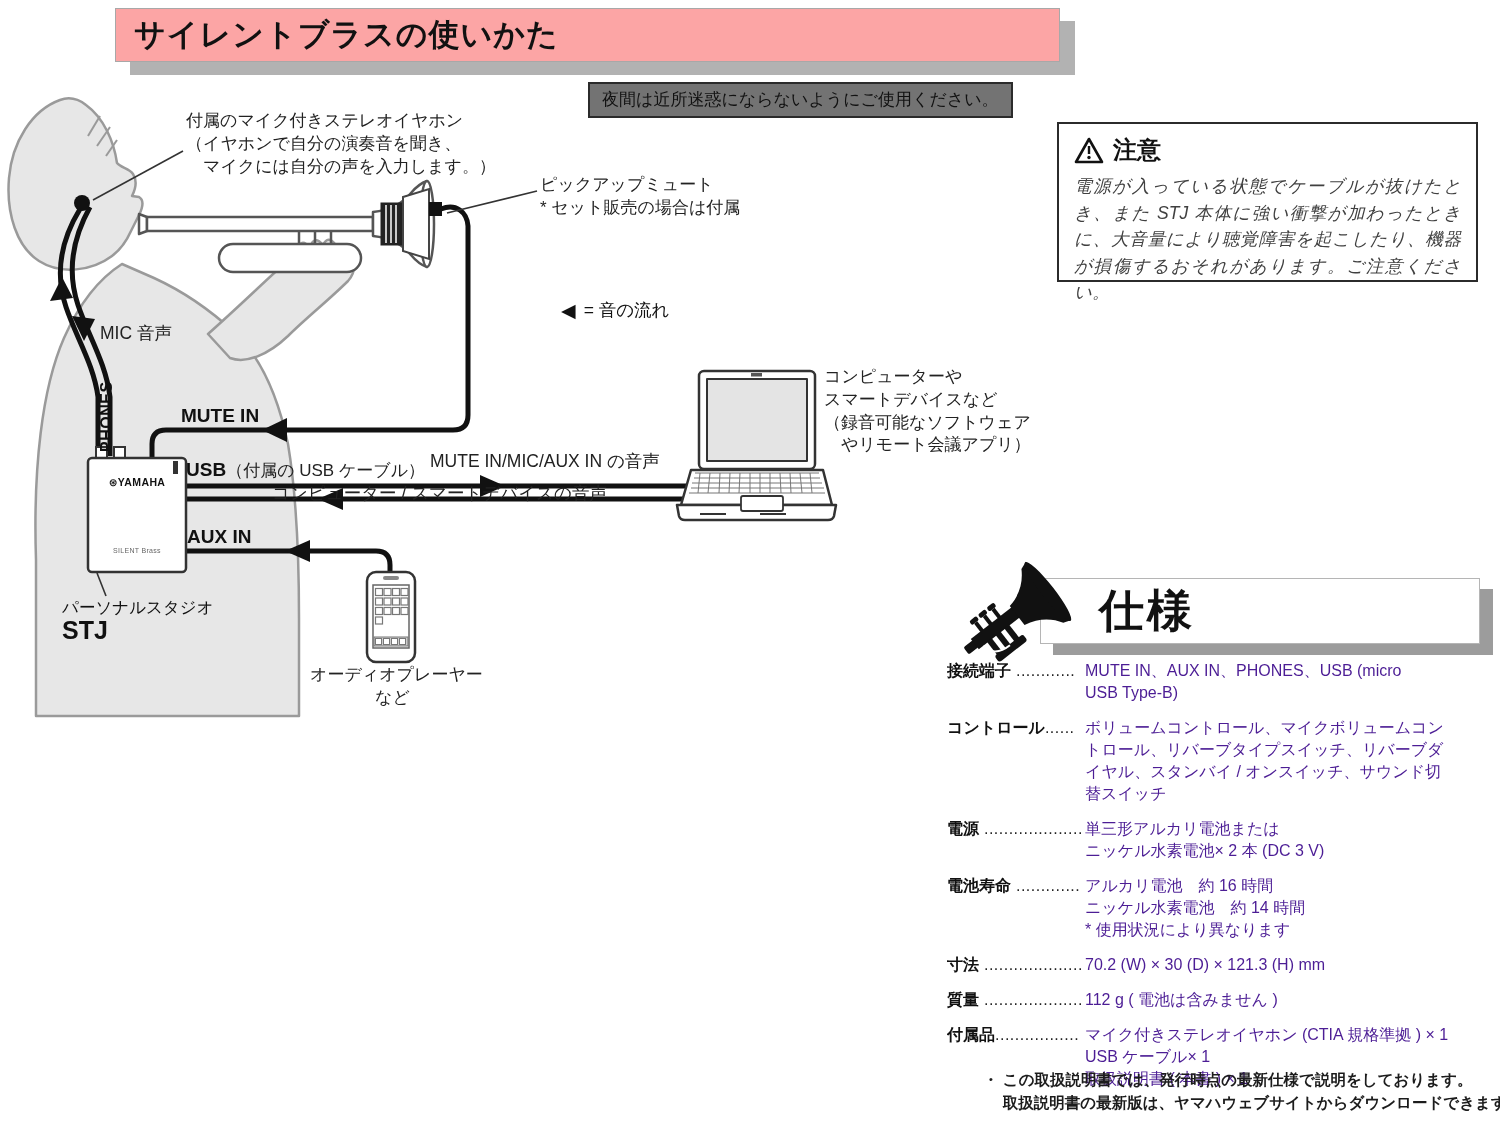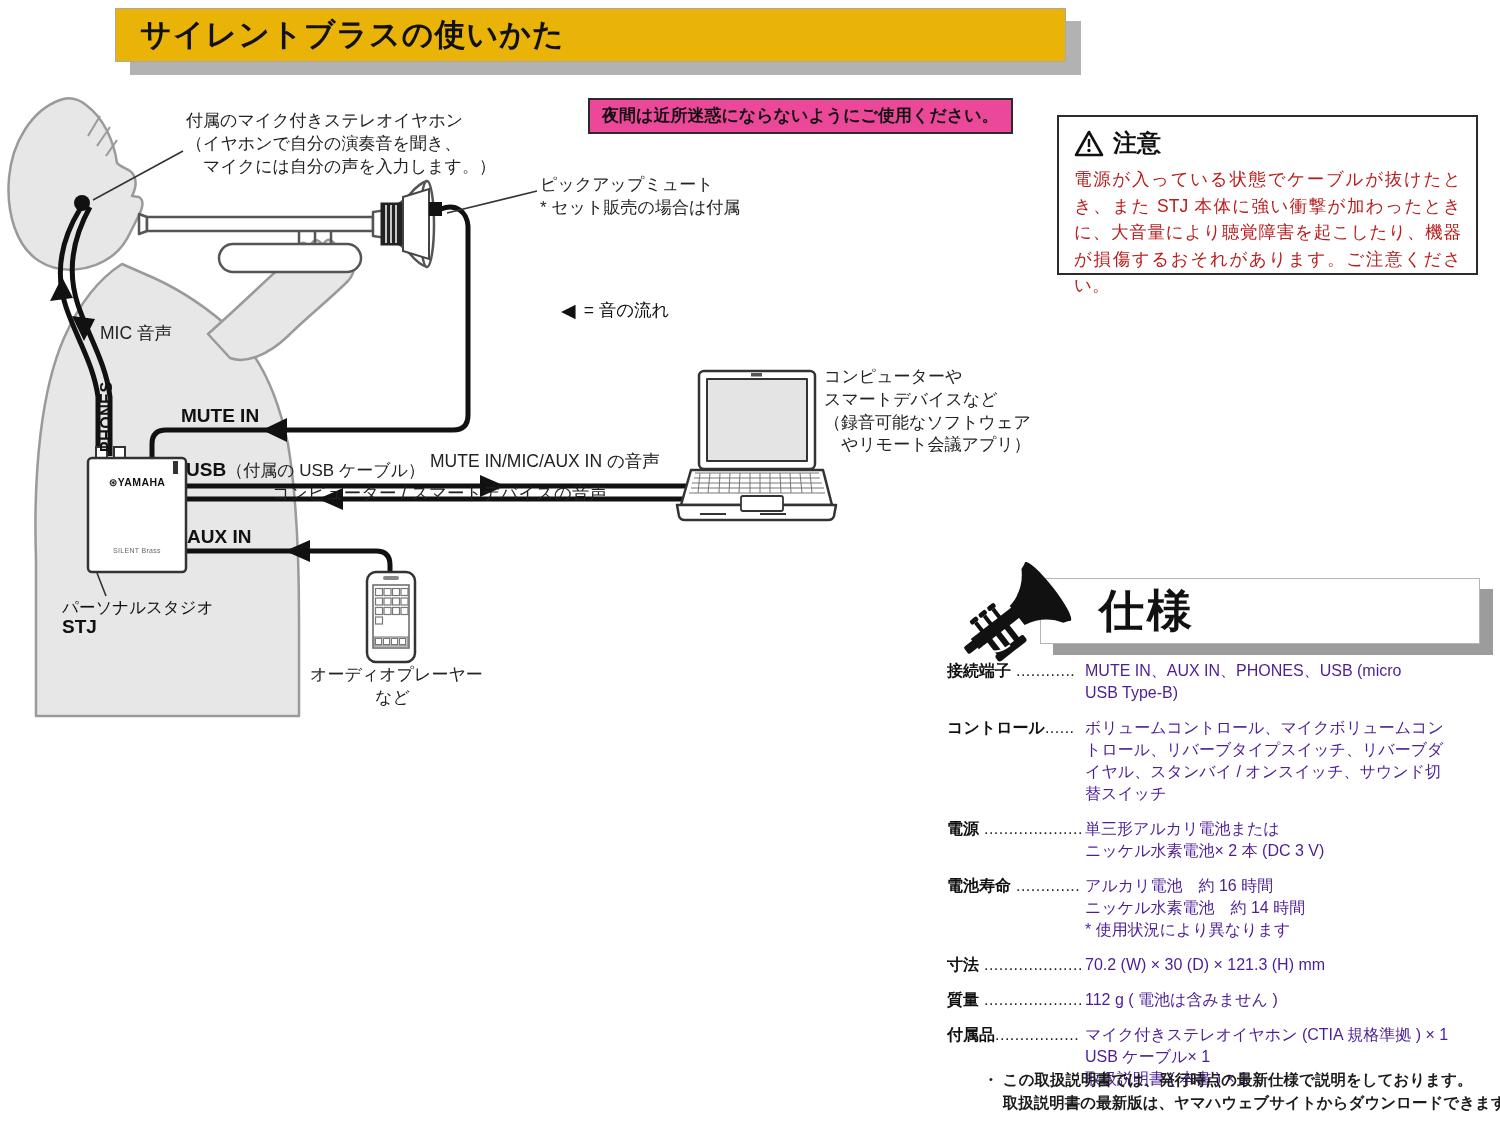--- a/index.html
+++ b/index.html
@@ -4,50 +4,50 @@
 <style>
   html,body{margin:0;padding:0;background:#fff;}
   body{
     position:relative;width:1500px;height:1125px;overflow:hidden;
     font-family:"Liberation Sans","DejaVu Sans",sans-serif;color:#111;
     -webkit-font-smoothing:antialiased;
   }
   .abs{position:absolute;}
   
   .title-box{
-    left:115px;top:8px;width:925px;height:52px;background:#eab308;
+    left:115px;top:8px;width:925px;height:52px;background:#fca5a5;
     border:1px solid #a8a8a8;box-shadow:15px 13px 0 #b2b2b2;
-    display:flex;align-items:center;padding-left:24px;
+    display:flex;align-items:center;padding-left:18px;
     font-size:31px;font-weight:bold;letter-spacing:1px;z-index:3;
   }
   
   .usage-note{
-    left:588px;top:98px;border:2px solid #2b2b2b;background:#ec4899;
-    padding:4px 12px 5px;font-size:17px;font-weight:700;z-index:3;white-space:nowrap;
+    left:588px;top:82px;border:2px solid #2b2b2b;background:#737373;
+    padding:4px 12px 5px;font-size:17px;font-weight:400;z-index:3;white-space:nowrap;
   }
   
   .caution-box{
-    left:1057px;top:115px;width:387px;height:136px;border:2px solid #2b2b2b;
+    left:1057px;top:122px;width:387px;height:136px;border:2px solid #2b2b2b;
     background:#fff;padding:10px 15px;z-index:3;
   }
   .caution-head{display:flex;align-items:center;gap:9px;font-size:24px;font-weight:bold;}
-  .caution-body{margin-top:7px;font-size:17.5px;line-height:1.52;font-weight:500;text-align:justify;color:#b91c1c;}
+  .caution-body{margin-top:7px;font-size:17.5px;line-height:1.52;font-weight:500;text-align:justify;color:#404040;font-style:italic;}
   
   .dlabel{z-index:2;font-size:17px;line-height:1.34;font-weight:500;color:#222;white-space:nowrap;}
   .port{font-size:19px;font-weight:bold;color:#111;}
   .legend{display:flex;align-items:center;gap:8px;font-size:17.5px;font-weight:500;}
   .legend .tri{font-size:19px;color:#111;}
   .phones-vert{
     left:98px;top:452px;transform:rotate(-90deg);transform-origin:0 0;
     font-size:16px;font-weight:bold;letter-spacing:.5px;z-index:2;white-space:nowrap;
   }
   .brand{left:90px;top:476px;width:94px;text-align:center;font-size:10.5px;font-weight:bold;letter-spacing:.4px;z-index:2;}
   .prodlogo{left:90px;top:547px;width:94px;text-align:center;font-size:7px;color:#666;letter-spacing:.3px;z-index:2;}
   .devname1{left:62px;top:597px;font-size:16.5px;font-weight:500;z-index:2;}
-  .devname2{left:62px;top:616px;font-size:19px;font-weight:bold;z-index:2;}
+  .devname2{left:62px;top:616px;font-size:25px;font-weight:bold;z-index:2;}
   .center{text-align:center;}
   
   .spec-header{
     left:1040px;top:578px;width:380px;height:64px;background:#fff;
     border:1px solid #b5b5b5;box-shadow:13px 11px 0 #9c9c9c;
     display:flex;align-items:center;padding-left:58px;
     font-size:45px;font-weight:bold;letter-spacing:3px;z-index:3;
   }
   .spec-list{left:947px;top:660px;width:505px;z-index:2;}
   .spec-row{display:flex;margin-bottom:13px;font-size:16px;line-height:22px;}

